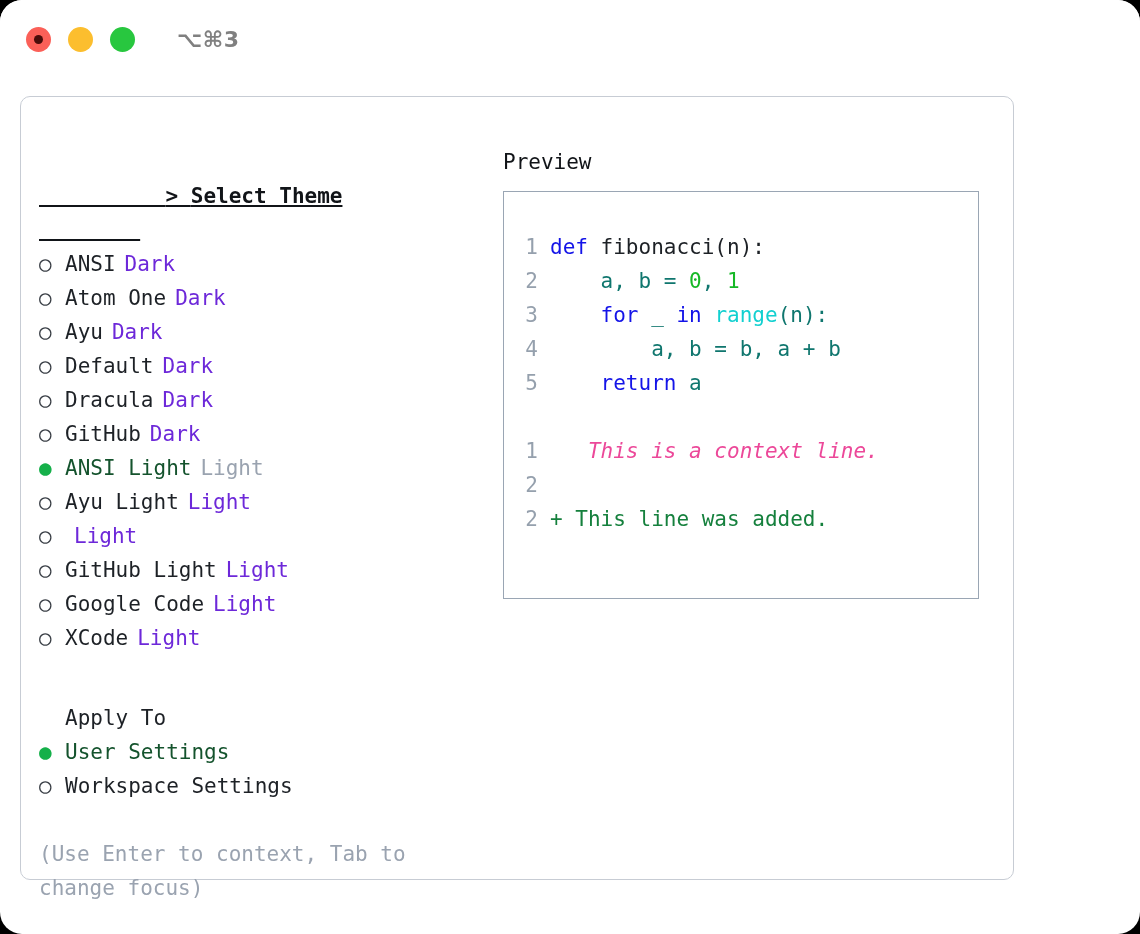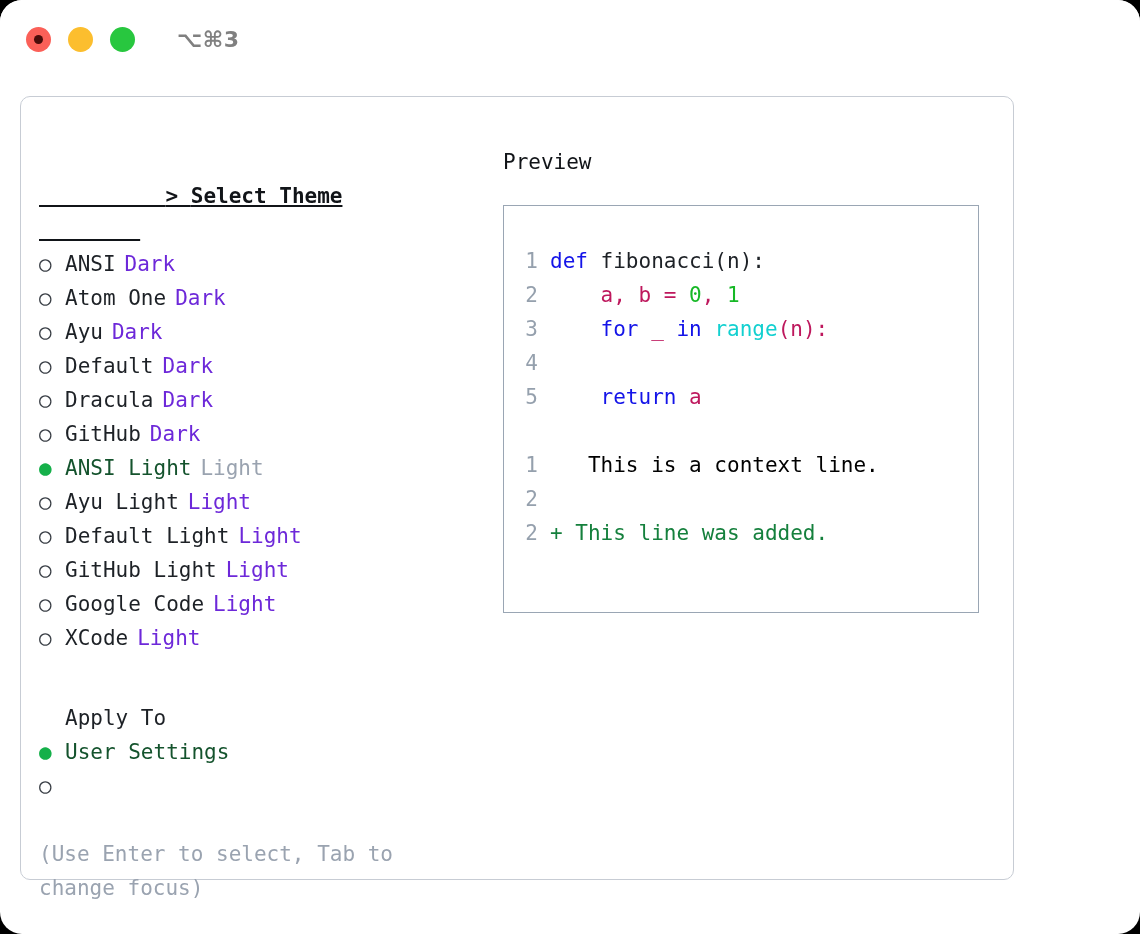--- a/index.html
+++ b/index.html
@@ -135,21 +135,21 @@
     line-height: 34px;
     color: #9aa3b0;
     width: 412px;
   }
 
   
   .preview-title {
     font-size: 21px;
     color: #111418;
     line-height: 34px;
-    margin-bottom: 26px;
+    margin-bottom: 12px;
     white-space: pre;
   }
   .code-panel {
     width: 476px;
     height: 408px;
     border: 1.5px solid #9aa6b4;
     background: #ffffff;
     padding: 38px 0 0 14px;
   }
   .code-line {
@@ -163,22 +163,22 @@
     flex: 0 0 32px;
     text-align: right;
     color: #95a0ad;
     padding-right: 12px;
   }
   .ctext { white-space: pre; }
   .tok-kw   { color: #1414e8; }
   .tok-fn   { color: #12d0d0; }
   .tok-num  { color: #16b826; }
   .tok-id   { color: #1d2126; }
-  .tok-plain{ color: #be185d; }
-  .diff-ctx { color: #000000; }
+  .tok-plain{ color: #0f766e; }
+  .diff-ctx { color: #ec4899; font-style: italic; }
   .diff-del { color: #cc1111; }
   .diff-add { color: #15803d; }
   .code-gap { height: 34px; }
 </style>
 </head>
 <body>
 
 <div class="window">
 
   <div class="titlebar">
@@ -203,52 +203,52 @@
 
         <div id="theme-rows">
             <div class="row"><span class="marker">○</span><span class="row-label">ANSI</span><span class="row-variant">Dark</span></div>
             <div class="row"><span class="marker">○</span><span class="row-label">Atom One</span><span class="row-variant">Dark</span></div>
             <div class="row"><span class="marker">○</span><span class="row-label">Ayu</span><span class="row-variant">Dark</span></div>
             <div class="row"><span class="marker">○</span><span class="row-label">Default</span><span class="row-variant">Dark</span></div>
             <div class="row"><span class="marker">○</span><span class="row-label">Dracula</span><span class="row-variant">Dark</span></div>
             <div class="row"><span class="marker">○</span><span class="row-label">GitHub</span><span class="row-variant">Dark</span></div>
             <div class="row"><span class="marker sel">●</span><span class="row-label sel">ANSI Light</span><span class="row-variant sel">Light</span></div>
             <div class="row"><span class="marker">○</span><span class="row-label">Ayu Light</span><span class="row-variant">Light</span></div>
-            <div class="row"><span class="marker">○</span><span class="row-label">Default Light</span><span class="row-variant">Light</span></div>
+            <div class="row"><span class="marker">○</span><span class="row-variant">Light</span></div>
             <div class="row"><span class="marker">○</span><span class="row-label">GitHub Light</span><span class="row-variant">Light</span></div>
             <div class="row"><span class="marker">○</span><span class="row-label">Google Code</span><span class="row-variant">Light</span></div>
             <div class="row"><span class="marker">○</span><span class="row-label">XCode</span><span class="row-variant">Light</span></div>
           </div>
 
         <div class="spacer-lg"></div>
 
         <div class="group-head">
           <span class="marker blank">○</span>
           <span>Apply To</span>
         </div>
 
         <div id="apply-rows">
             <div class="row"><span class="marker sel">●</span><span class="row-label sel">User Settings</span></div>
-            <div class="row"><span class="marker">○</span></div>
+            <div class="row"><span class="marker">○</span><span class="row-label">Workspace Settings</span></div>
           </div>
 
         <div class="spacer-md"></div>
 
-        <div class="hint">(Use Enter to select, Tab to change focus)</div>
+        <div class="hint">(Use Enter to context, Tab to change focus)</div>
       </div>
 
       <div class="col-right">
         <div class="preview-title">Preview</div>
 
         <div class="code-panel">
           <div id="code-rows">
               <div class="code-line"><span class="lnum">1</span><span class="ctext"><span class="tok-kw">def </span><span class="tok-id">fibonacci(n):</span></span></div>
               <div class="code-line"><span class="lnum">2</span><span class="ctext"><span class="tok-plain">    a, b = </span><span class="tok-num">0</span><span class="tok-plain">, </span><span class="tok-num">1</span></span></div>
               <div class="code-line"><span class="lnum">3</span><span class="ctext"><span class="tok-plain">    </span><span class="tok-kw">for</span><span class="tok-plain"> _ </span><span class="tok-kw">in</span><span class="tok-plain"> </span><span class="tok-fn">range</span><span class="tok-plain">(n):</span></span></div>
-              <div class="code-line"><span class="lnum">4</span></div>
+              <div class="code-line"><span class="lnum">4</span><span class="ctext"><span class="tok-plain">        a, b = b, a + b</span></span></div>
               <div class="code-line"><span class="lnum">5</span><span class="ctext"><span class="tok-plain">    </span><span class="tok-kw">return</span><span class="tok-plain"> a</span></span></div>
             </div>
           <div class="code-gap"></div>
           <div id="diff-rows">
               <div class="code-line"><span class="lnum">1</span><span class="ctext diff-ctx"><span> </span><span>  This is a context line.</span></span></div>
               <div class="code-line"><span class="lnum">2</span></div>
               <div class="code-line"><span class="lnum">2</span><span class="ctext diff-add"><span>+</span><span> This line was added.</span></span></div>
             </div>
         </div>
       </div>

